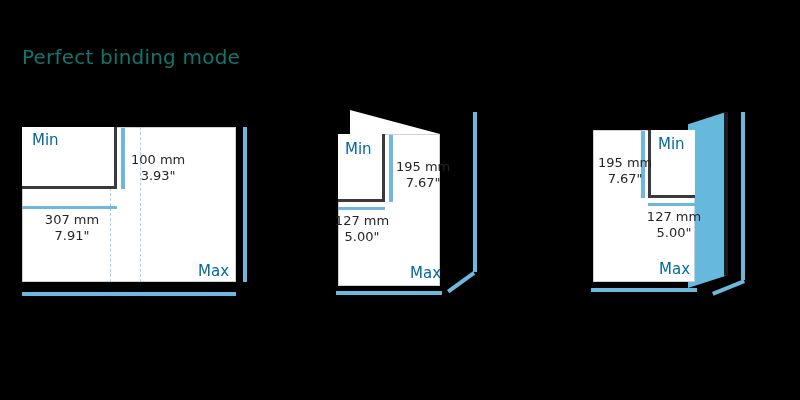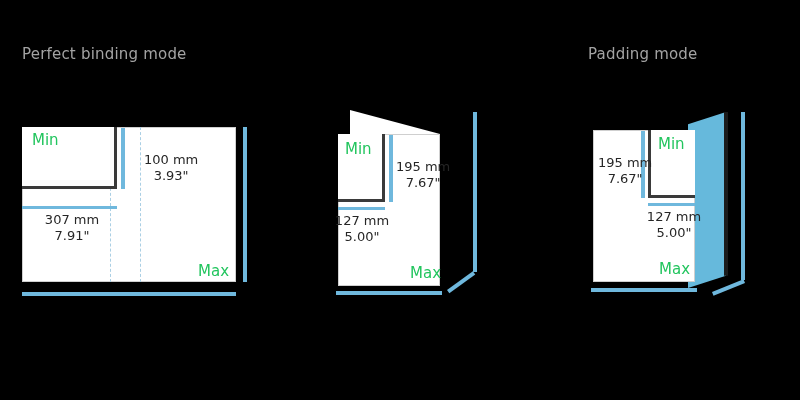--- a/index.html
+++ b/index.html
@@ -15,22 +15,22 @@
     font-family: "DejaVu Sans", "Liberation Sans", sans-serif;
   }
   .stage {
     position: absolute;
     left: 0; top: 0;
     width: 800px;
     height: 400px;
   }
   .title {
     position: absolute;
-    color: #a3a3a3;
-    font-size: 15px;
+    color: #0f766e;
+    font-size: 20px;
     font-weight: 500;
     letter-spacing: 0.2px;
     white-space: nowrap;
   }
   #title-perfect { left: 22px; top: 45px; }
   #title-padding { left: 588px; top: 45px; }
 
   
   .sheet {
     position: absolute;
@@ -51,21 +51,21 @@
   .minbox-r {
     border-right: 3px solid #3a3a3a;
     border-bottom: 3px solid #3a3a3a;
   }
   .minbox-l {
     border-left: 3px solid #3a3a3a;
     border-bottom: 3px solid #3a3a3a;
   }
   .lbl-min, .lbl-max {
     position: absolute;
-    color: #22c55e;
+    color: #0369a1;
     font-size: 15px;
     white-space: nowrap;
   }
   
   .bar-v {
     position: absolute;
     width: 4px;
     background: #6fb8dd;
   }
   .bar-h {
@@ -111,35 +111,34 @@
     background: #6fb8dd;
     transform-origin: 0 0;
   }
 </style>
 </head>
 <body>
 
 <div class="stage">
 
   <div class="title" id="title-perfect">Perfect binding mode</div>
-  <div class="title" id="title-padding">Padding mode</div>
 
   <div>
 
     <div class="sheet" style="left:22px; top:127px; width:214px; height:155px;"></div>
     <div class="sheet-outline" style="left:22px; top:127px; width:214px; height:155px;"></div>
 
     <div class="guide" style="left:110px; top:127px; height:155px;"></div>
     <div class="guide" style="left:140px; top:127px; height:155px;"></div>
 
     <div class="minbox minbox-r" style="left:22px; top:127px; width:95px; height:62px;"></div>
     <div class="lbl-min" style="left:32px; top:131px;">Min</div>
 
     <div class="bar-v" style="left:121px; top:128px; height:61px;"></div>
-    <div class="dim" style="left:131px; top:152px;margin-left:13px;">
+    <div class="dim" style="left:131px; top:152px;">
       <span>100 mm</span><br>
       <span>3.93"</span>
     </div>
 
     <div class="bar-thin-h" style="left:22px; top:206px; width:95px;"></div>
     <div class="dim" style="left:22px; top:212px; width:100px;">
       <span>307 mm</span><br>
       <span>7.91"</span>
     </div>
 

